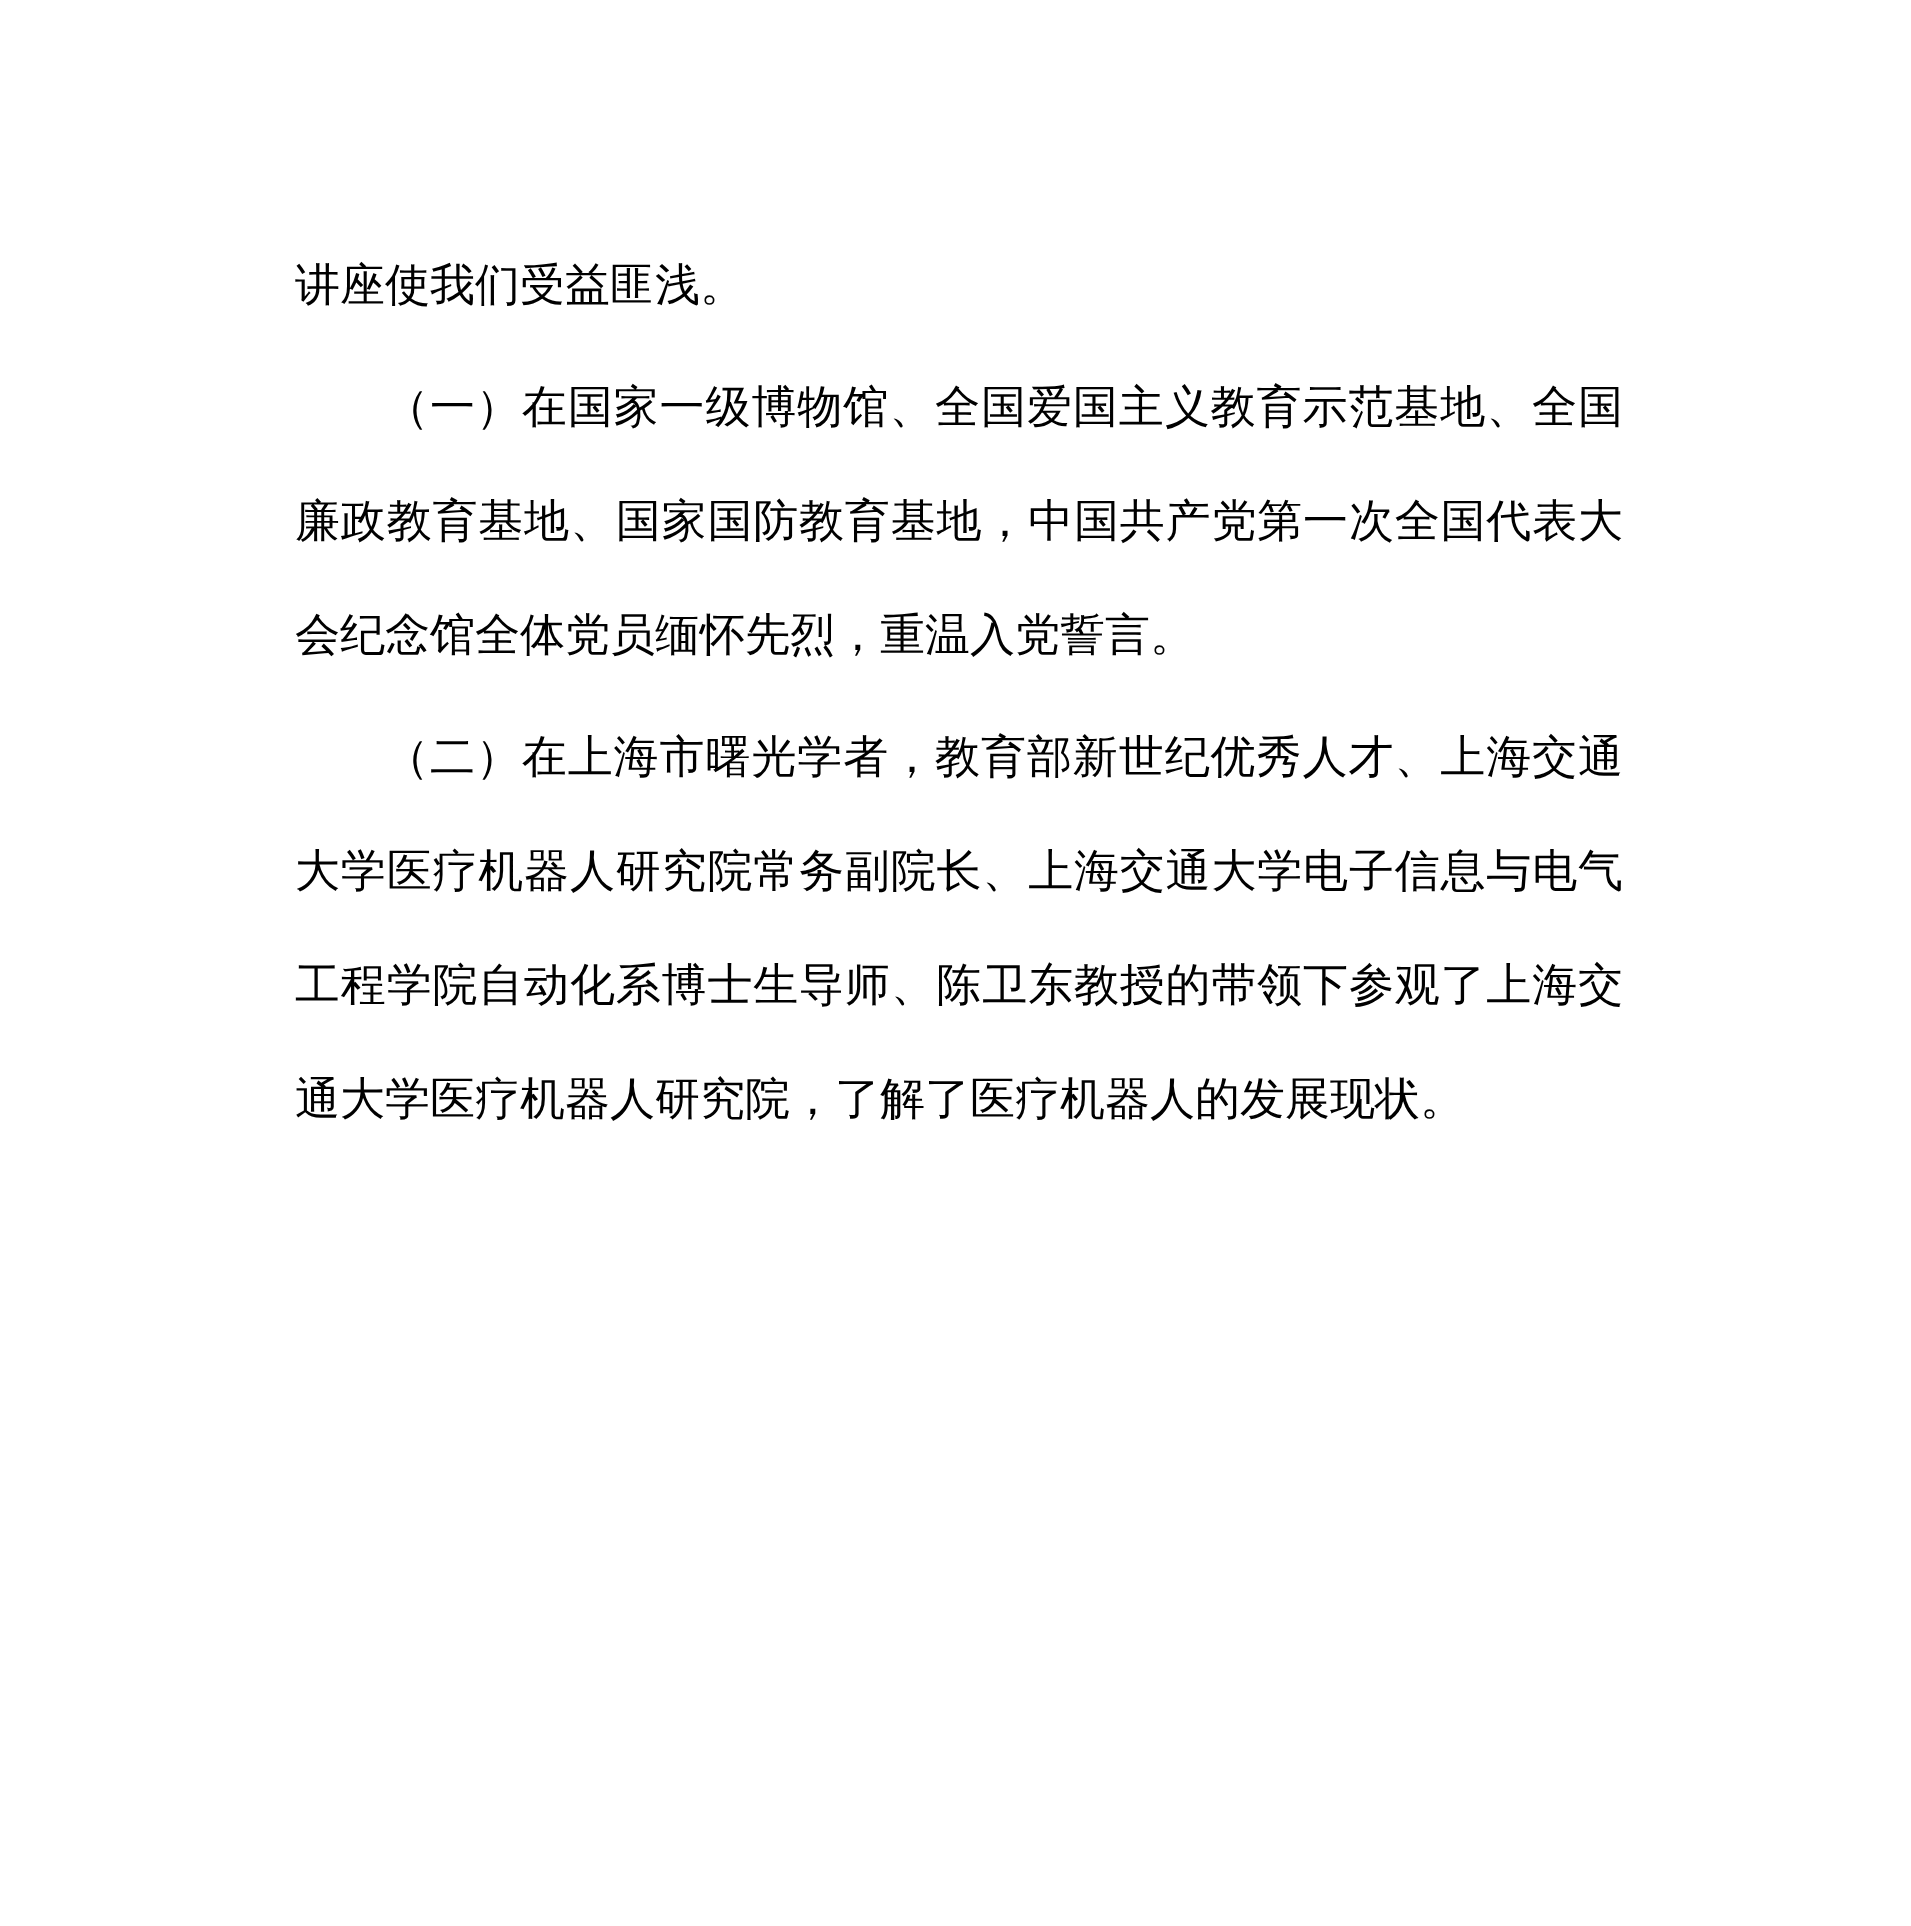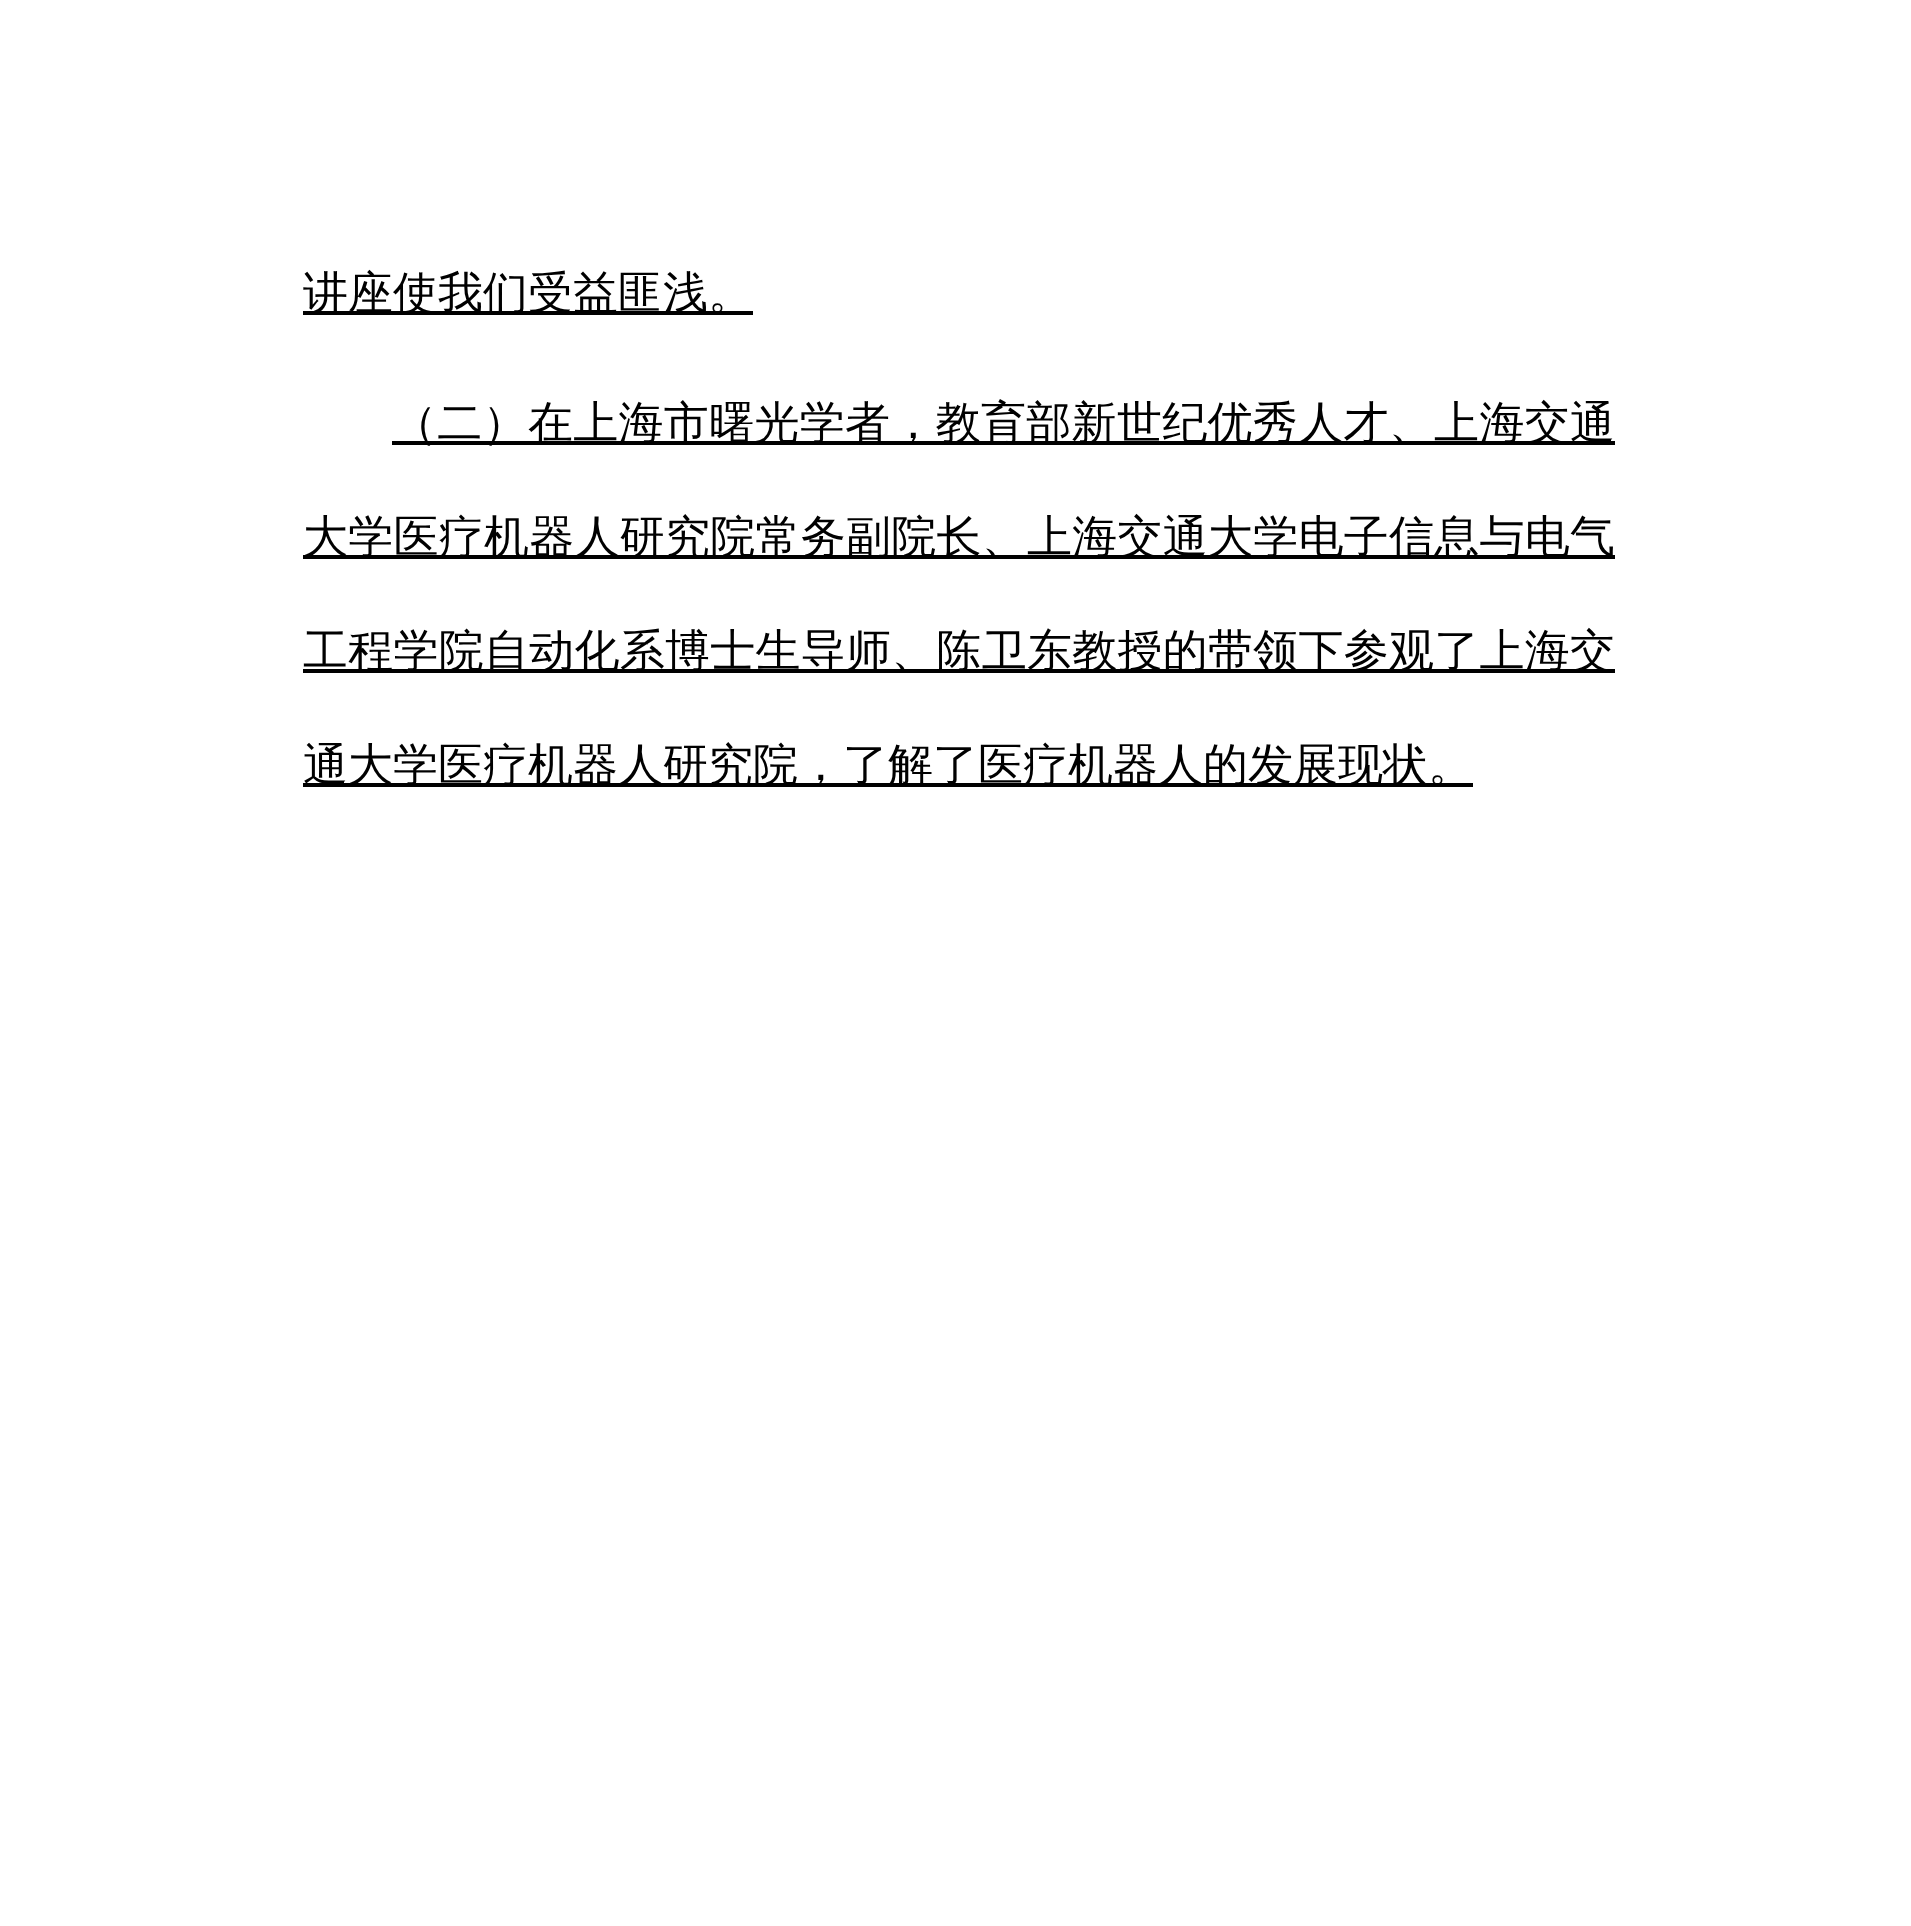--- a/index.html
+++ b/index.html
@@ -20,27 +20,28 @@
     left: 287px;
     top: 220px;
     width: 1344px;
     font-size: 45px;
     line-height: 114px;
     text-align: justify;
     word-break: break-all;
     line-break: anywhere;
     color: #000000;
   }
-  .para { margin: 16px; text-decoration: underline; }
+  .para { margin: 8px; }
   .para.indent { text-indent: 89px; }
 </style>
 </head>
 <body>
 
 <div class="page">
   <div class="body-text">
     <p class="para">讲座使我们受益匪浅。</p>
+    <p class="para indent">（一）在国家一级博物馆、全国爱国主义教育示范基地、全国廉政教育基地、国家国防教育基地，中国共产党第一次全国代表大会纪念馆全体党员缅怀先烈，重温入党誓言。</p>
     <p class="para indent">（二）在上海市曙光学者，教育部新世纪优秀人才、上海交通大学医疗机器人研究院常务副院长、上海交通大学电子信息与电气工程学院自动化系博士生导师、陈卫东教授的带领下参观了上海交通大学医疗机器人研究院，了解了医疗机器人的发展现状。</p>
 
   </div>
 
 </div>
 
 
 </body></html>

